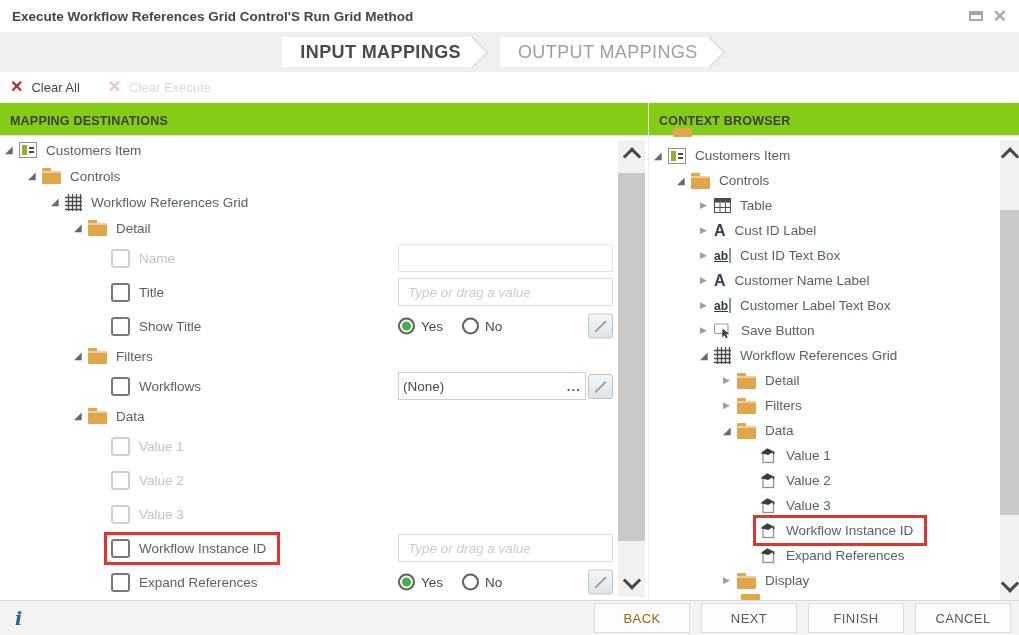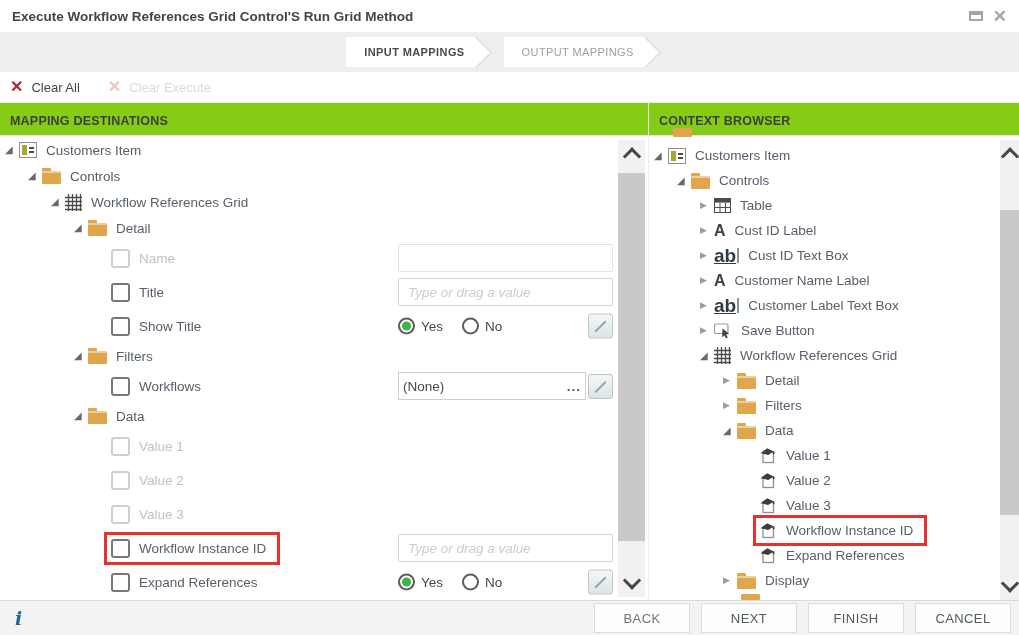--- a/index.html
+++ b/index.html
@@ -12,21 +12,21 @@
   .winbtns{margin-left:auto;display:flex;align-items:center;gap:10px;}
   .restore{width:14px;height:10px;border:2px solid #a6a6a6;border-top-width:4px;box-sizing:border-box;}
   .close{color:#a6a6a6;font-size:17px;font-weight:bold;line-height:1;}
 
   
   .tabstrip{height:40px;background:#efefef;display:flex;justify-content:center;align-items:center;}
   .tab{position:relative;height:30px;display:flex;align-items:center;background:#fff;
        padding:0 12px 0 18px;margin-right:27px;}
   .tab::after{content:'';position:absolute;right:-11px;top:4px;width:21px;height:21px;background:#fff;
        transform:rotate(45deg);border-top:2px solid #e2e2e2;border-right:2px solid #e2e2e2;}
-  .tab .tlabel{position:relative;z-index:1;font-size:11px;font-weight:bold;color:#4a4a4a;letter-spacing:.4px;}
+  .tab .tlabel{position:relative;z-index:1;font-size:18px;font-weight:bold;color:#4a4a4a;letter-spacing:.4px;}
   .tab.inactive .tlabel{color:#9e9e9e;font-weight:normal;}
 
   
   .toolbar{height:30px;display:flex;align-items:center;padding:0 10px;gap:28px;border-bottom:1px solid #ededed;}
   .tool{display:flex;align-items:center;gap:8px;font-size:13px;color:#474747;}
   .xicon{color:#b4292a;font-weight:bold;font-size:16px;line-height:1;}
   .tool.disabled .xicon{color:#ecc6c2;}
   .tool.disabled .tlabel2{color:#dadada;}
 
   
@@ -55,21 +55,21 @@
 
   
   .ic-folder{flex:none;width:19px;height:13px;background:#e0a64c;border-radius:1px;position:relative;margin-top:3px;}
   .ic-folder::before{content:'';position:absolute;top:-3px;left:0;width:9px;height:3px;background:#e0a64c;border-radius:1px 1px 0 0;}
   .ic-folder::after{content:'';position:absolute;top:0;left:0;right:0;height:2px;background:rgba(255,255,255,.45);}
   .ic-item{flex:none;width:16px;height:14px;border:1px solid #8f8f8f;background:#fff;position:relative;}
   .ic-item::before{content:'';position:absolute;left:2px;top:2px;bottom:2px;width:5px;background:#a4a832;}
   .ic-item::after{content:'';position:absolute;left:9px;top:4px;width:5px;height:2px;background:#4a4a4a;box-shadow:0 4px 0 #4a4a4a;}
   .ic-svg{flex:none;display:flex;align-items:center;}
   .ic-A{flex:none;font-weight:bold;font-size:16px;line-height:1;color:#38424d;}
-  .ic-ab{flex:none;display:flex;align-items:center;color:#2f3a44;font-weight:bold;font-size:19px;line-height:1;text-decoration:underline;}
+  .ic-ab{flex:none;display:flex;align-items:center;color:#2f3a44;font-weight:bold;font-size:12px;line-height:1;text-decoration:underline;}
   .ibeam{display:inline-block;width:2px;height:15px;background:#7d97a8;margin-left:1px;}
 
   
   .ctrl{position:absolute;left:398px;right:2px;top:50%;transform:translateY(-50%);display:flex;align-items:center;}
   .vinput{flex:1;height:28px;box-sizing:border-box;border:1px solid #d5d5d5;border-radius:2px;background:#fff;
           padding:0 9px;font-family:"Liberation Sans",sans-serif;font-size:13.5px;color:#555;outline:none;}
   .vinput::placeholder{color:#ccc;font-style:italic;}
   .vinput.vdis{border-color:#e3e3e3;}
   .radio-group{display:flex;align-items:center;gap:19px;font-size:13.5px;color:#484848;}
   .ropt{display:flex;align-items:center;gap:6px;}
@@ -97,21 +97,21 @@
   .partial.ptop{top:25px;left:24px;height:9px;}
   .partial.pbot{bottom:0;left:92px;height:6px;}
 
   
   .footer{position:absolute;left:0;right:0;bottom:0;height:35px;box-sizing:border-box;background:#f3f3f3;
           border-top:1px solid #d9d9d9;display:flex;align-items:center;padding:0 8px;}
   .info{font-family:"DejaVu Serif",serif;font-style:italic;font-weight:bold;font-size:19px;color:#2066a2;margin-left:7px;}
   .btns{margin-left:auto;display:flex;gap:11px;}
   .fbtn{width:96px;height:30px;box-sizing:border-box;background:#fdfdfd;border:1px solid #dcdcdc;
         display:flex;align-items:center;justify-content:center;font-size:13px;color:#4e5a60;letter-spacing:.4px;}
-  .fbtn.disabled{color:#737373;margin-left:16px;}
+  .fbtn.disabled{color:#a16207;margin-left:16px;}
 </style>
 </head>
 <body>
 
 <div class="dialog">
 
   <div class="titlebar">
     <span class="title">Execute Workflow References Grid Control'S Run Grid Method</span>
     <span class="winbtns">
       <span class="restore"></span>

